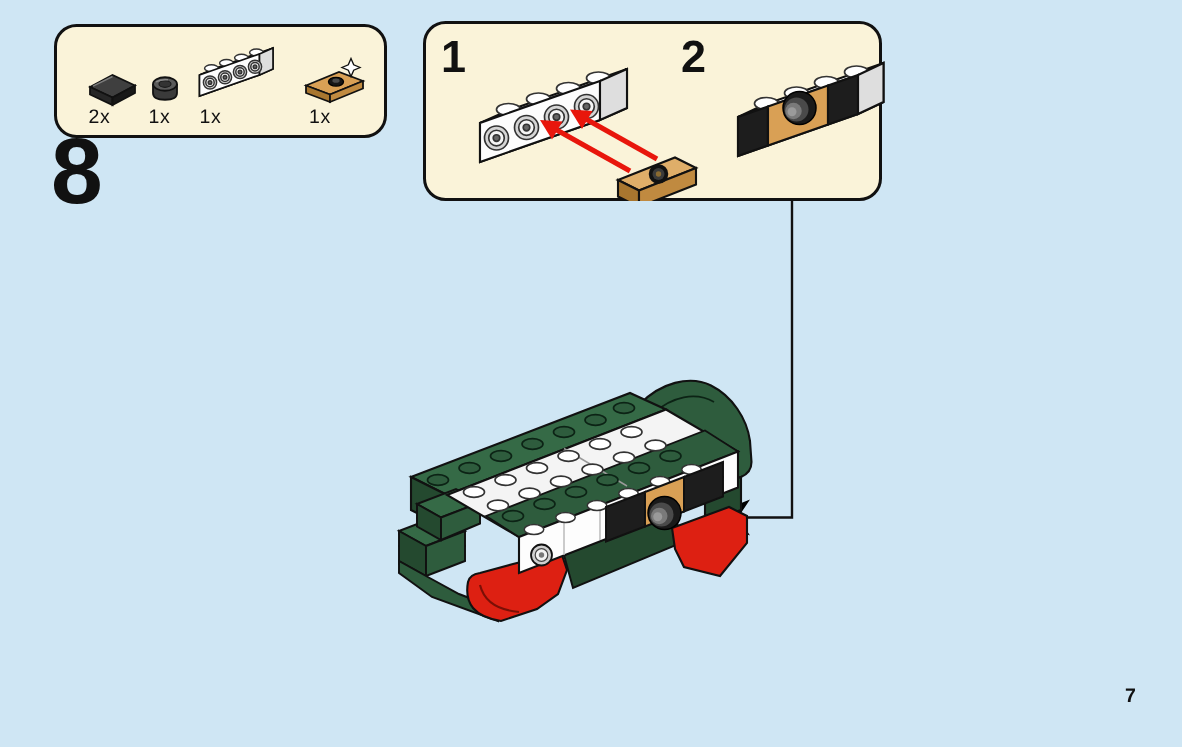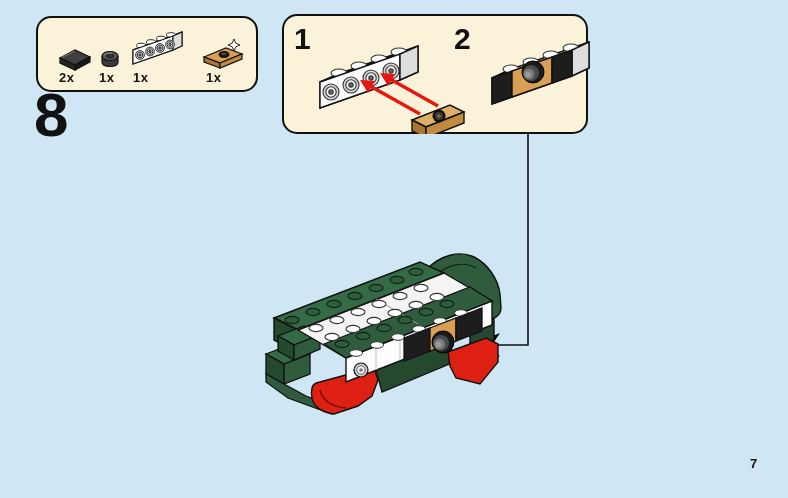--- a/index.html
+++ b/index.html
@@ -10,21 +10,21 @@
     color:#111;
   }
   .callout{
     position:absolute;background:#faf3d9;border:2px solid #111;border-radius:15px;
     box-sizing:border-box;
   }
   .parts-box{left:36px;top:16px;width:222px;height:76px;}
   .substep-box{left:282px;top:14px;width:306px;height:120px;}
   .part{position:absolute;}
   .part-label{
-    position:absolute;font-weight:bold;font-size:13px;letter-spacing:0.5px;color:#111;
+    position:absolute;font-weight:normal;font-size:13px;letter-spacing:0.5px;color:#111;
   }
   .step-number{
     position:absolute;left:34px;top:84px;font-size:62px;font-weight:bold;color:#111;
     line-height:1;
   }
   .substep-number{
     position:absolute;font-size:30px;font-weight:bold;color:#111;line-height:1;
   }
   .page-number{
     position:absolute;left:750px;top:456px;font-size:13px;font-weight:bold;color:#111;

